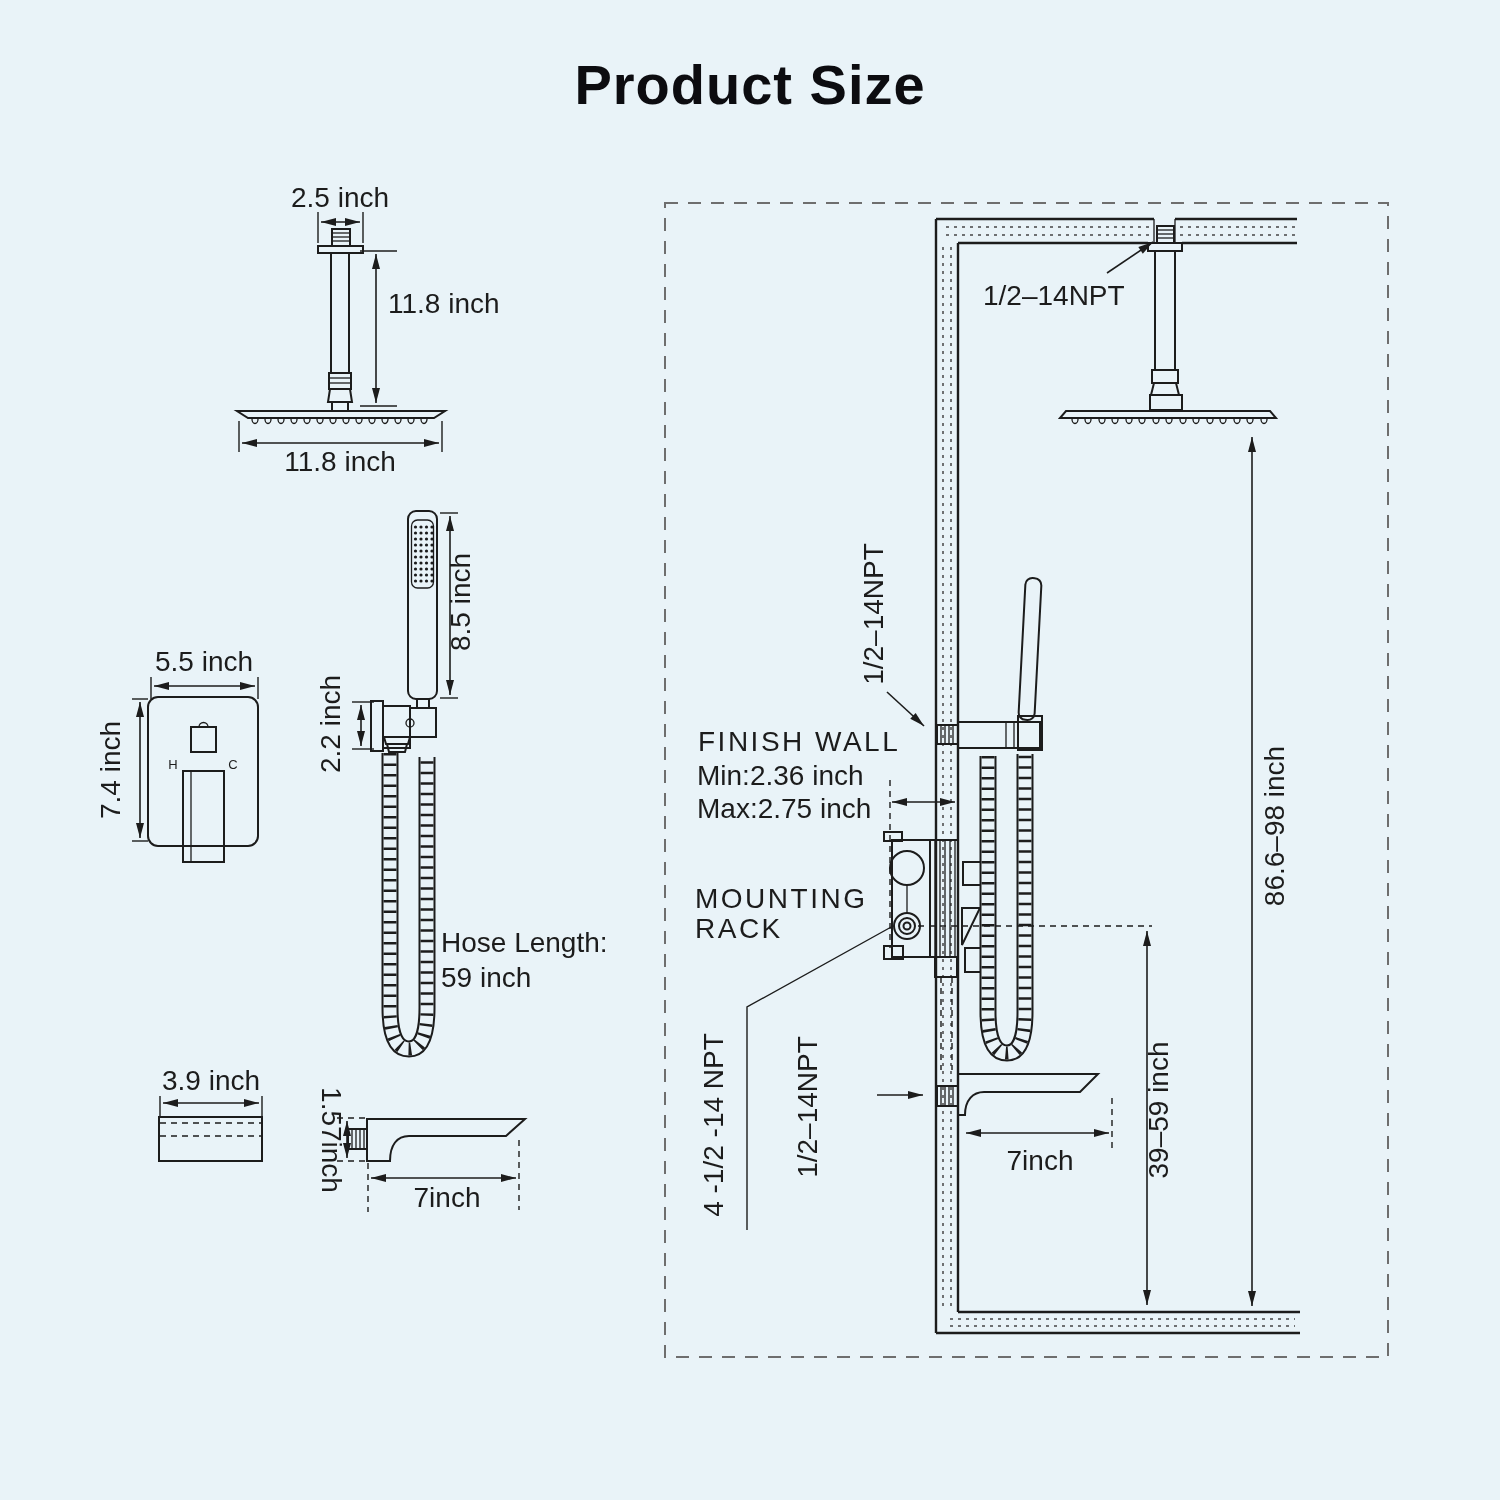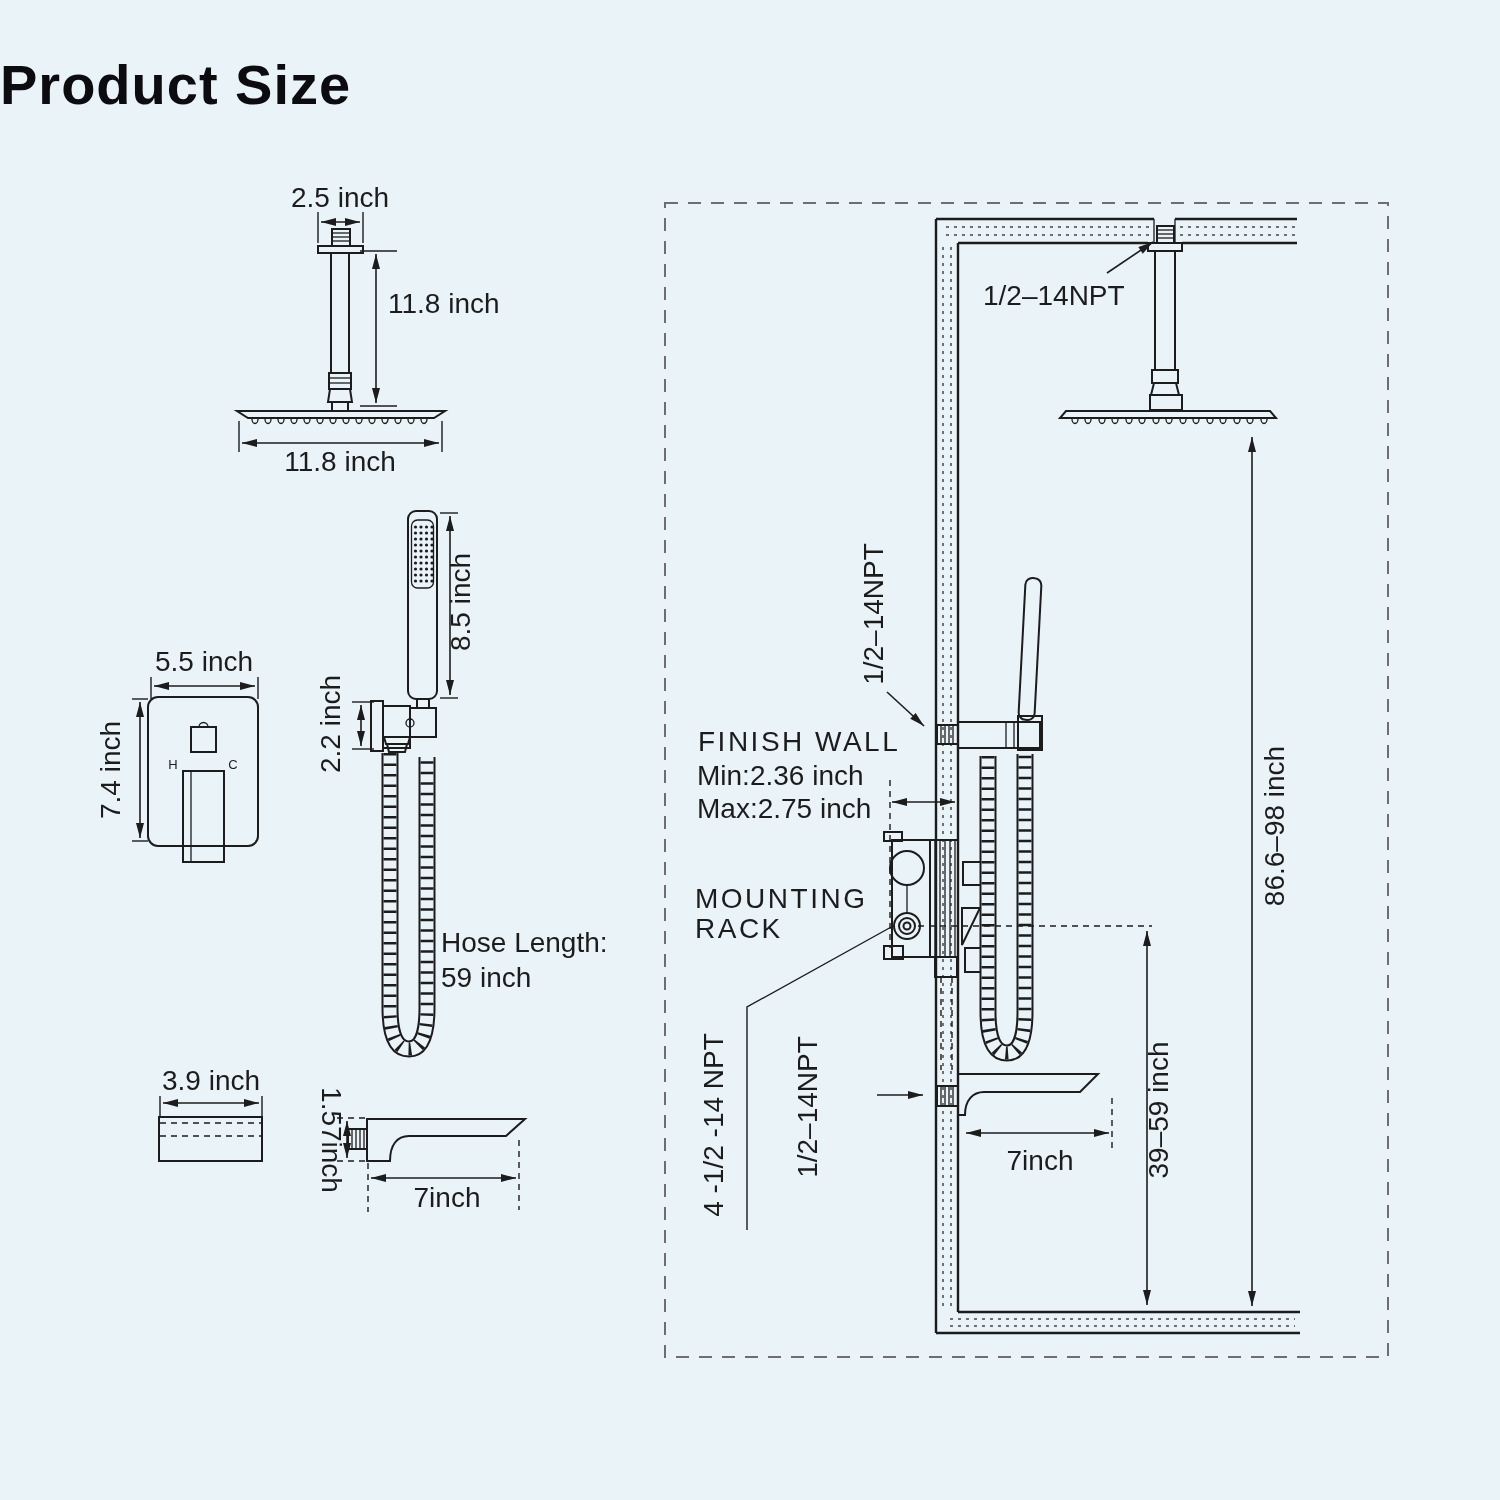--- a/index.html
+++ b/index.html
@@ -1,18 +1,18 @@
 <!DOCTYPE html>
 <html><head>
 <meta charset="utf-8">
 <style>
   html,body{margin:0;padding:0;}
   body{width:1500px;height:1500px;background:#e9f3f8;font-family:"Liberation Sans",sans-serif;position:relative;overflow:hidden;}
   .canvas{position:absolute;inset:0;}
-  h1.title{position:absolute;top:52px;left:0;width:100%;text-align:left;margin:0;
+  h1.title{position:absolute;top:52px;left:0;width:100%;text-align:center;margin:0;
            font-size:56px;font-weight:bold;letter-spacing:1px;color:#0c0c10;}
   svg{position:absolute;left:0;top:0;}
   .lbl{font:28px "Liberation Sans",sans-serif;fill:#1c1c1c;}
   .sp{letter-spacing:2.5px;}
   .tiny{font:13px "Liberation Sans",sans-serif;fill:#1c1c1c;}
   .ink{stroke:#1c1c1c;fill:none;stroke-width:2;}
   .thin{stroke:#1c1c1c;fill:none;stroke-width:1.3;}
   .dim{stroke:#1c1c1c;fill:none;stroke-width:1.6;}
   .ext{stroke:#1c1c1c;fill:none;stroke-width:1.4;}
   .dash{stroke:#1c1c1c;fill:none;stroke-width:1.4;stroke-dasharray:6 5;}

